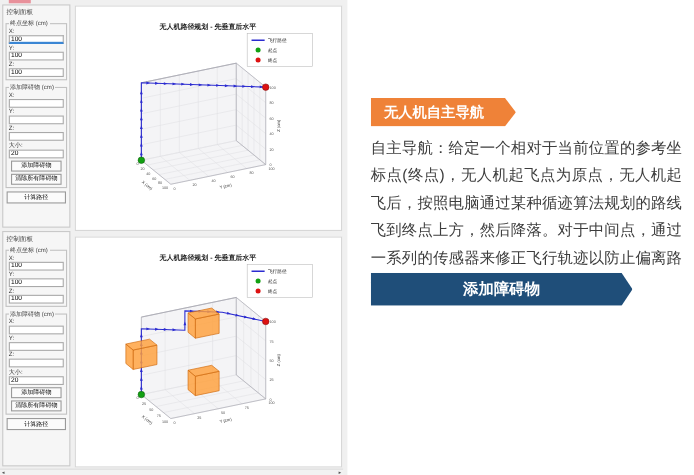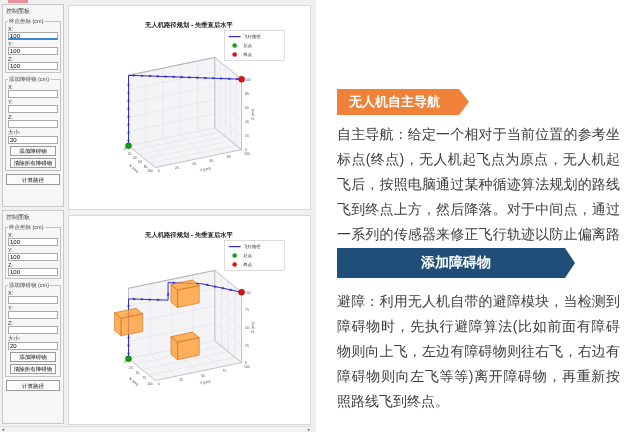--- a/index.html
+++ b/index.html
@@ -357,16 +357,15 @@
 
   <div class="hscroll">
     <span>◄</span>
     <span>►</span>
   </div>
 
   <div class="info">
     <div class="banner" id="banner1">无人机自主导航</div>
     <div class="para" id="para1">自主导航：给定一个相对于当前位置的参考坐标点(终点)，无人机起飞点为原点，无人机起飞后，按照电脑通过某种循迹算法规划的路线飞到终点上方，然后降落。对于中间点，通过一系列的传感器来修正飞行轨迹以防止偏离路线。</div>
     <div class="banner" id="banner2">添加障碍物</div>
-    <div class="para" id="para2">避障：利用无人机自带的避障模块，当检测到障碍物时，先执行避障算法(比如前面有障碍物则向上飞，左边有障碍物则往右飞，右边有障碍物则向左飞等等)离开障碍物，再重新按照路线飞到终点。</div>
 
   </div>
 </div>
 
 </body></html>

